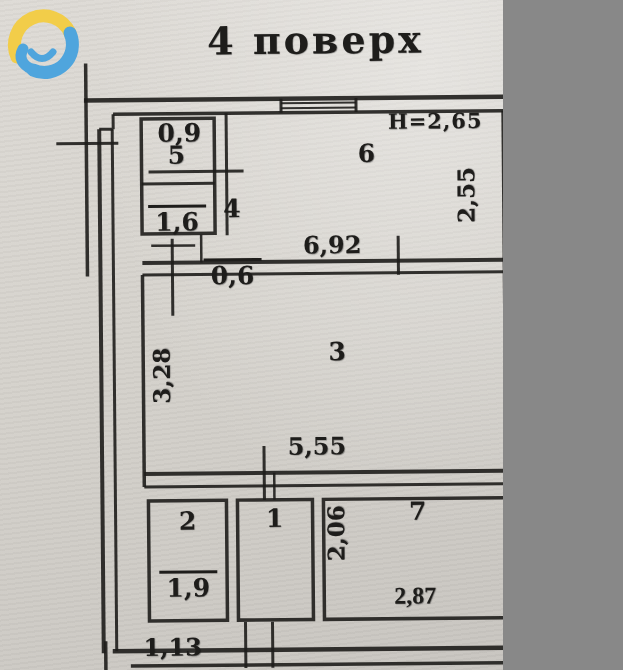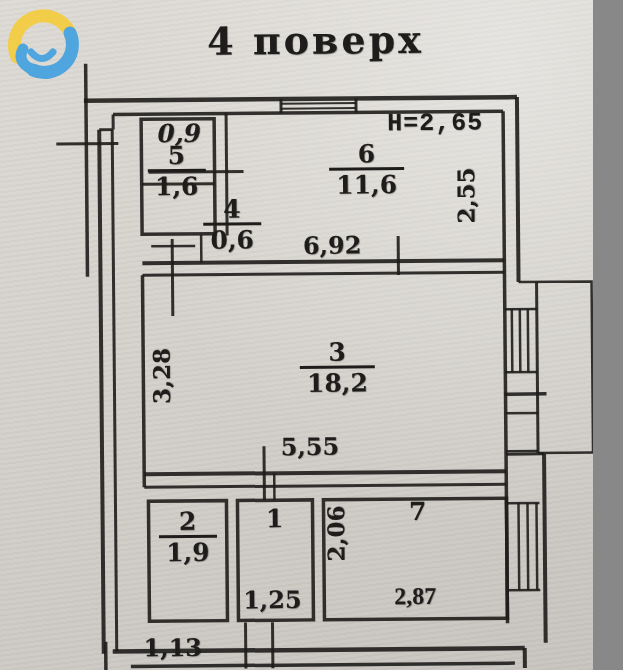--- a/index.html
+++ b/index.html
@@ -1,39 +1,39 @@
 <!DOCTYPE html>
 <html><head>
 <meta charset="utf-8">
 <style>
   :root{ --ink:#1e1d1b; }
   html,body{margin:0;padding:0;}
   body{font-family:"DejaVu Serif", serif; background:#888;}
   #page{
-    position:relative; width:593px; height:670px; overflow:hidden;
+    position:relative; width:503px; height:670px; overflow:hidden;
     background:
       radial-gradient(ellipse at 85% 10%, rgba(255,255,255,.35), rgba(255,255,255,0) 55%),
       repeating-linear-gradient(173deg, rgba(0,0,0,.025) 0 2px, rgba(255,255,255,.02) 2px 5px),
       linear-gradient(160deg,#dedbd6 0%, #d5d2cc 45%, #c8c5c0 100%);
     color:var(--ink);
   }
   #skew{position:absolute; inset:0; transform:rotate(-0.5deg);}
   .t{position:absolute; font-weight:bold; color:var(--ink);
      text-shadow:0.6px 0.6px 0.9px rgba(25,25,25,.45); white-space:nowrap;}
   .title{font-size:38px; letter-spacing:3px; transform:translateX(-50%);}
-  .lbl{font-size:25px; transform:translateX(-50%);font-style:italic;}
+  .lbl{font-size:25px; transform:translateX(-50%);}
   .dim{font-size:24px; transform:translateX(-50%);}
-  .note{font-size:25px; letter-spacing:1px; transform:translateX(-50%);font-family:Liberation Mono, monospace;}
+  .note{font-size:21px; letter-spacing:1px; transform:translateX(-50%);}
   .vlbl{font-size:23px; transform:translate(-50%,-50%) rotate(-90deg);}
   .fr{position:absolute; text-align:center; transform:translateX(-50%);
       line-height:1.02; font-weight:bold; color:var(--ink);
       text-shadow:0.6px 0.6px 0.9px rgba(25,25,25,.45);}
   .fr .num{display:block; font-size:25px;}
   .fr .area{display:inline-block; border-top:3.5px solid var(--ink);
-            padding:2px 7px 0; font-size:25px; white-space:nowrap;}
+            padding:2px 7px 0; font-size:25px; white-space:nowrap;margin-top:36px;}
   svg.plan{position:absolute; left:0; top:0;}
   svg.plan path, svg.plan line{stroke:var(--ink); fill:none; opacity:.9;}
 </style>
 </head>
 <body>
 
 <div id="page">
 
   <svg width="78" height="80" style="position:absolute;left:4px;top:2px;" viewBox="0 0 78 80">
     <path d="M13,55 A28,28 0 1 1 66,31" stroke="#f2cd49" stroke-width="13" fill="none" stroke-linecap="round"></path>
@@ -117,45 +117,42 @@
       <span class="area">1,6</span>
     </div>
 
     <div class="fr" style="left:233px; top:196px;">
       <span class="num">4</span>
       <span class="area">0,6</span>
     </div>
 
     <div class="fr" style="left:368px; top:142px;">
       <span class="num">6</span>
-      <span class="area">11,6</span>
     </div>
 
     <div class="fr" style="left:337px; top:340px;">
       <span class="num">3</span>
-      <span class="area">18,2</span>
     </div>
 
     <div class="fr" style="left:186px; top:508px;">
       <span class="num">2</span>
       <span class="area">1,9</span>
     </div>
 
     <div class="fr" style="left:273px; top:506px;">
       <span class="num">1</span>
     </div>
 
     <div class="fr" style="left:416px; top:500px;">
       <span class="num">7</span>
     </div>
 
     <div class="t dim" style="left:333px; top:231px;">6,92</div>
-    <div class="t dim" style="left:309px; top:432px;">5,55</div>
+    <div class="t dim" style="left:316px; top:432px;">5,55</div>
     <div class="t dim" style="left:170px; top:585px;margin-top:47px;">1,13</div>
-    <div class="t dim" style="left:270px; top:585px;">1,25</div>
     <div class="t dim" style="left:413px; top:584px;font-family:Liberation Serif, serif;">2,87</div>
 
     <div class="t vlbl" style="left:467px; top:197px;">2,55</div>
     <div class="t vlbl" style="left:161px; top:375px;">3,28</div>
     <div class="t vlbl" style="left:334px; top:534px;">2,06</div>
 
   </div>
 </div>
 
 </body></html>

